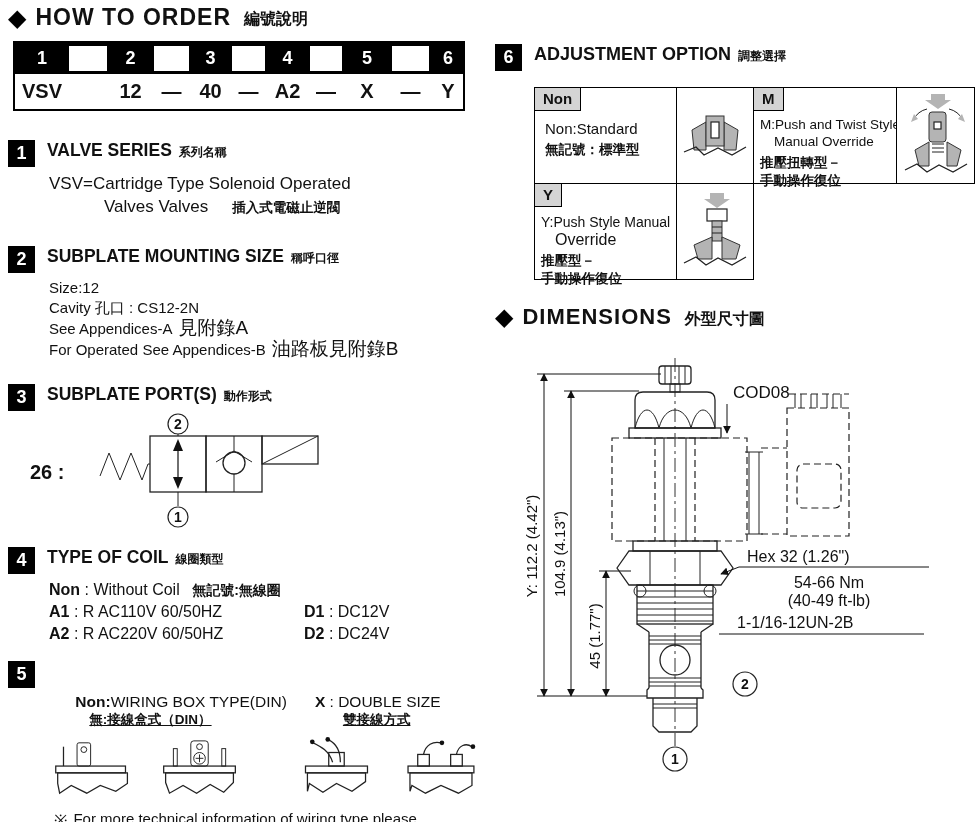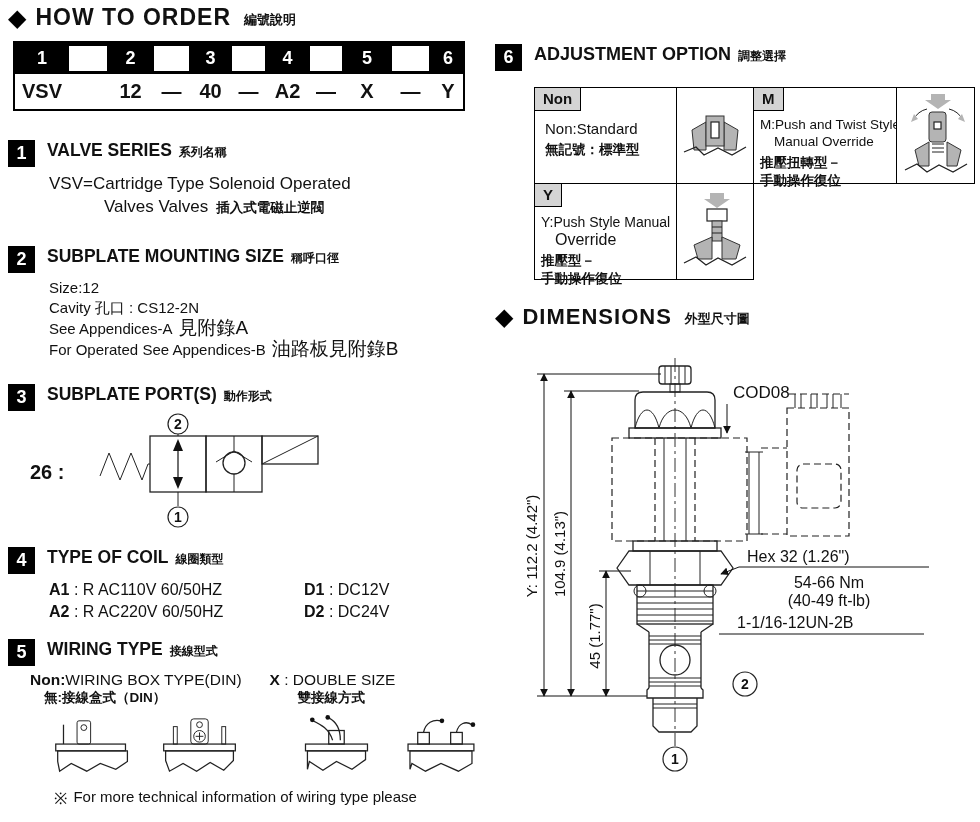--- a/index.html
+++ b/index.html
@@ -5,53 +5,53 @@
   * { margin:0; padding:0; box-sizing:border-box; }
   body { background:#e9e9e9; font-family:"Liberation Sans", sans-serif; color:#111; }
   #page { position:relative; width:980px; height:822px; background:#fff; overflow:hidden; }
   .col-left  { position:absolute; left:8px;  top:4px;  width:478px; }
   .col-right { position:absolute; left:495px; top:44px; width:485px; }
 
   
   .h1row { display:flex; align-items:center; gap:9px; }
   .diamond { font-size:24px; line-height:1; color:#000; }
   .h1 { font-size:23px; font-weight:bold; letter-spacing:1px; }
-  .h1zh { font-size:13px; font-weight:bold; margin-left:4px; margin-top:4px; }
+  .h1zh { font-size:16px; font-weight:bold; margin-left:4px; margin-top:4px; }
 
   
   .mc { margin:10px 0 0 5px; width:452px; border:2px solid #000; }
   .mc-row1 { display:grid; grid-template-columns:54px 38px 47px 35px 43px 33px 45px 32px 50px 37px 38px; background:#000; height:31px; }
   .mc-b { color:#fff; font-weight:bold; font-size:18px; display:flex; align-items:center; justify-content:center; }
   .mc-w { background:#fff; margin:3px 0; }
   .mc-row2 { display:grid; grid-template-columns:54px 38px 47px 35px 43px 33px 45px 32px 50px 37px 38px; height:35px; background:#fff; }
   .mc-c, .mc-d { font-weight:bold; font-size:20px; display:flex; align-items:center; justify-content:center; }
 
   
   .sec { margin-top:26px; }
   .sechead { display:flex; align-items:flex-start; gap:12px; }
   .secnum { flex:0 0 auto; width:27px; height:27px; background:#000; color:#fff; font-weight:bold; font-size:18px; display:flex; align-items:center; justify-content:center; }
   .sectitle { font-size:17.5px; font-weight:bold; padding-top:4px; }
   .seczh { font-size:12px; font-weight:bold; margin-left:7px; }
   .secbody { padding-left:41px; margin-top:5px; }
   .ln { font-size:15px; line-height:20px; }
   .ln .zh { font-size:19px; font-weight:normal; margin-left:6px; }
   .s1line { font-size:17px; line-height:23px; }
-  .s1line .zh { font-size:13.5px; font-weight:bold; margin-left:8px;text-align:right; }
+  .s1line .zh { font-size:13.5px; font-weight:bold; margin-left:24px;text-align:right; }
   .s1-ind { padding-left:55px; }
 
   
   .schem-row { display:flex; align-items:center; margin-top:2px; }
   .s3code { font-size:20px; font-weight:bold; margin:0 0 0 22px; }
   
   .coilgrid { display:grid; grid-template-columns:255px auto; font-size:16px; line-height:22px; }
   .k { font-weight:bold; }
   
-  .wireopts { display:flex; gap:28px; }
+  .wireopts { display:flex; gap:28px;justify-content:center; }
   .wireopt .en { font-size:15.5px; }
-  .wireopt .zh { font-size:13.5px; font-weight:bold; padding-left:14px; }
+  .wireopt .zh { font-size:13.5px; font-weight:bold; padding-left:14px;text-decoration:underline; }
   .plugs { display:flex; align-items:flex-end; gap:14px; margin:8px 0 0 18px; }
   .plugs svg { display:block; }
   .gap2 { width:16px; }
   .note { display:flex; gap:6px; margin:10px 0 0 24px; }
   .notemark { font-size:16px; }
   .note .en { font-size:15px; line-height:20px; }
 
   
   .adj { position:relative; width:441px; height:193px; margin:16px 0 0 39px; }
   .cell { position:absolute; border:1px solid #000; background:#fff; }
@@ -181,35 +181,38 @@
         </svg>
       </div>
     </div>
 
     <div class="sec" style="margin-top:16px;">
       <div class="sechead">
         <div class="secnum">4</div>
         <div><span class="sectitle">TYPE OF COIL</span><span class="seczh">線圈類型</span></div>
       </div>
       <div class="secbody" style="font-size:16px; line-height:22px;">
+        <div>
+          <span class="k">Non</span><span> </span><span>: Without Coil</span>
+          <span class="zh" style="font-size:14px; font-weight:bold; margin-left:8px;">無記號:無線圈</span>
+        </div>
         <div class="coilgrid">
           <div><span class="k">A1</span><span>  </span><span>: R AC110V  60/50HZ</span></div>
           <div><span class="k">D1</span><span>  </span><span>: DC12V</span></div>
         </div>
         <div class="coilgrid">
           <div><span class="k">A2</span><span>  </span><span>: R AC220V  60/50HZ</span></div>
           <div><span class="k">D2</span><span>  </span><span>: DC24V</span></div>
         </div>
       </div>
     </div>
 
     <div class="sec" style="margin-top:16px;">
       <div class="sechead">
         <div class="secnum">5</div>
-        <div><span class="sectitle">WIRING TYPE</span><span class="seczh">接線型式</span></div>
       </div>
       <div class="secbody" style="padding-left:22px;">
         <div class="wireopts">
           <div class="wireopt">
             <div class="en"><span class="k">Non:</span><span>WIRING BOX TYPE(DIN)</span></div>
             <div class="zh">無:接線盒式（DIN）</div>
           </div>
           <div class="wireopt">
             <div class="en"><span class="k">X</span><span> </span><span>: DOUBLE SIZE</span></div>
             <div class="zh" style="padding-left:28px;">雙接線方式</div>

